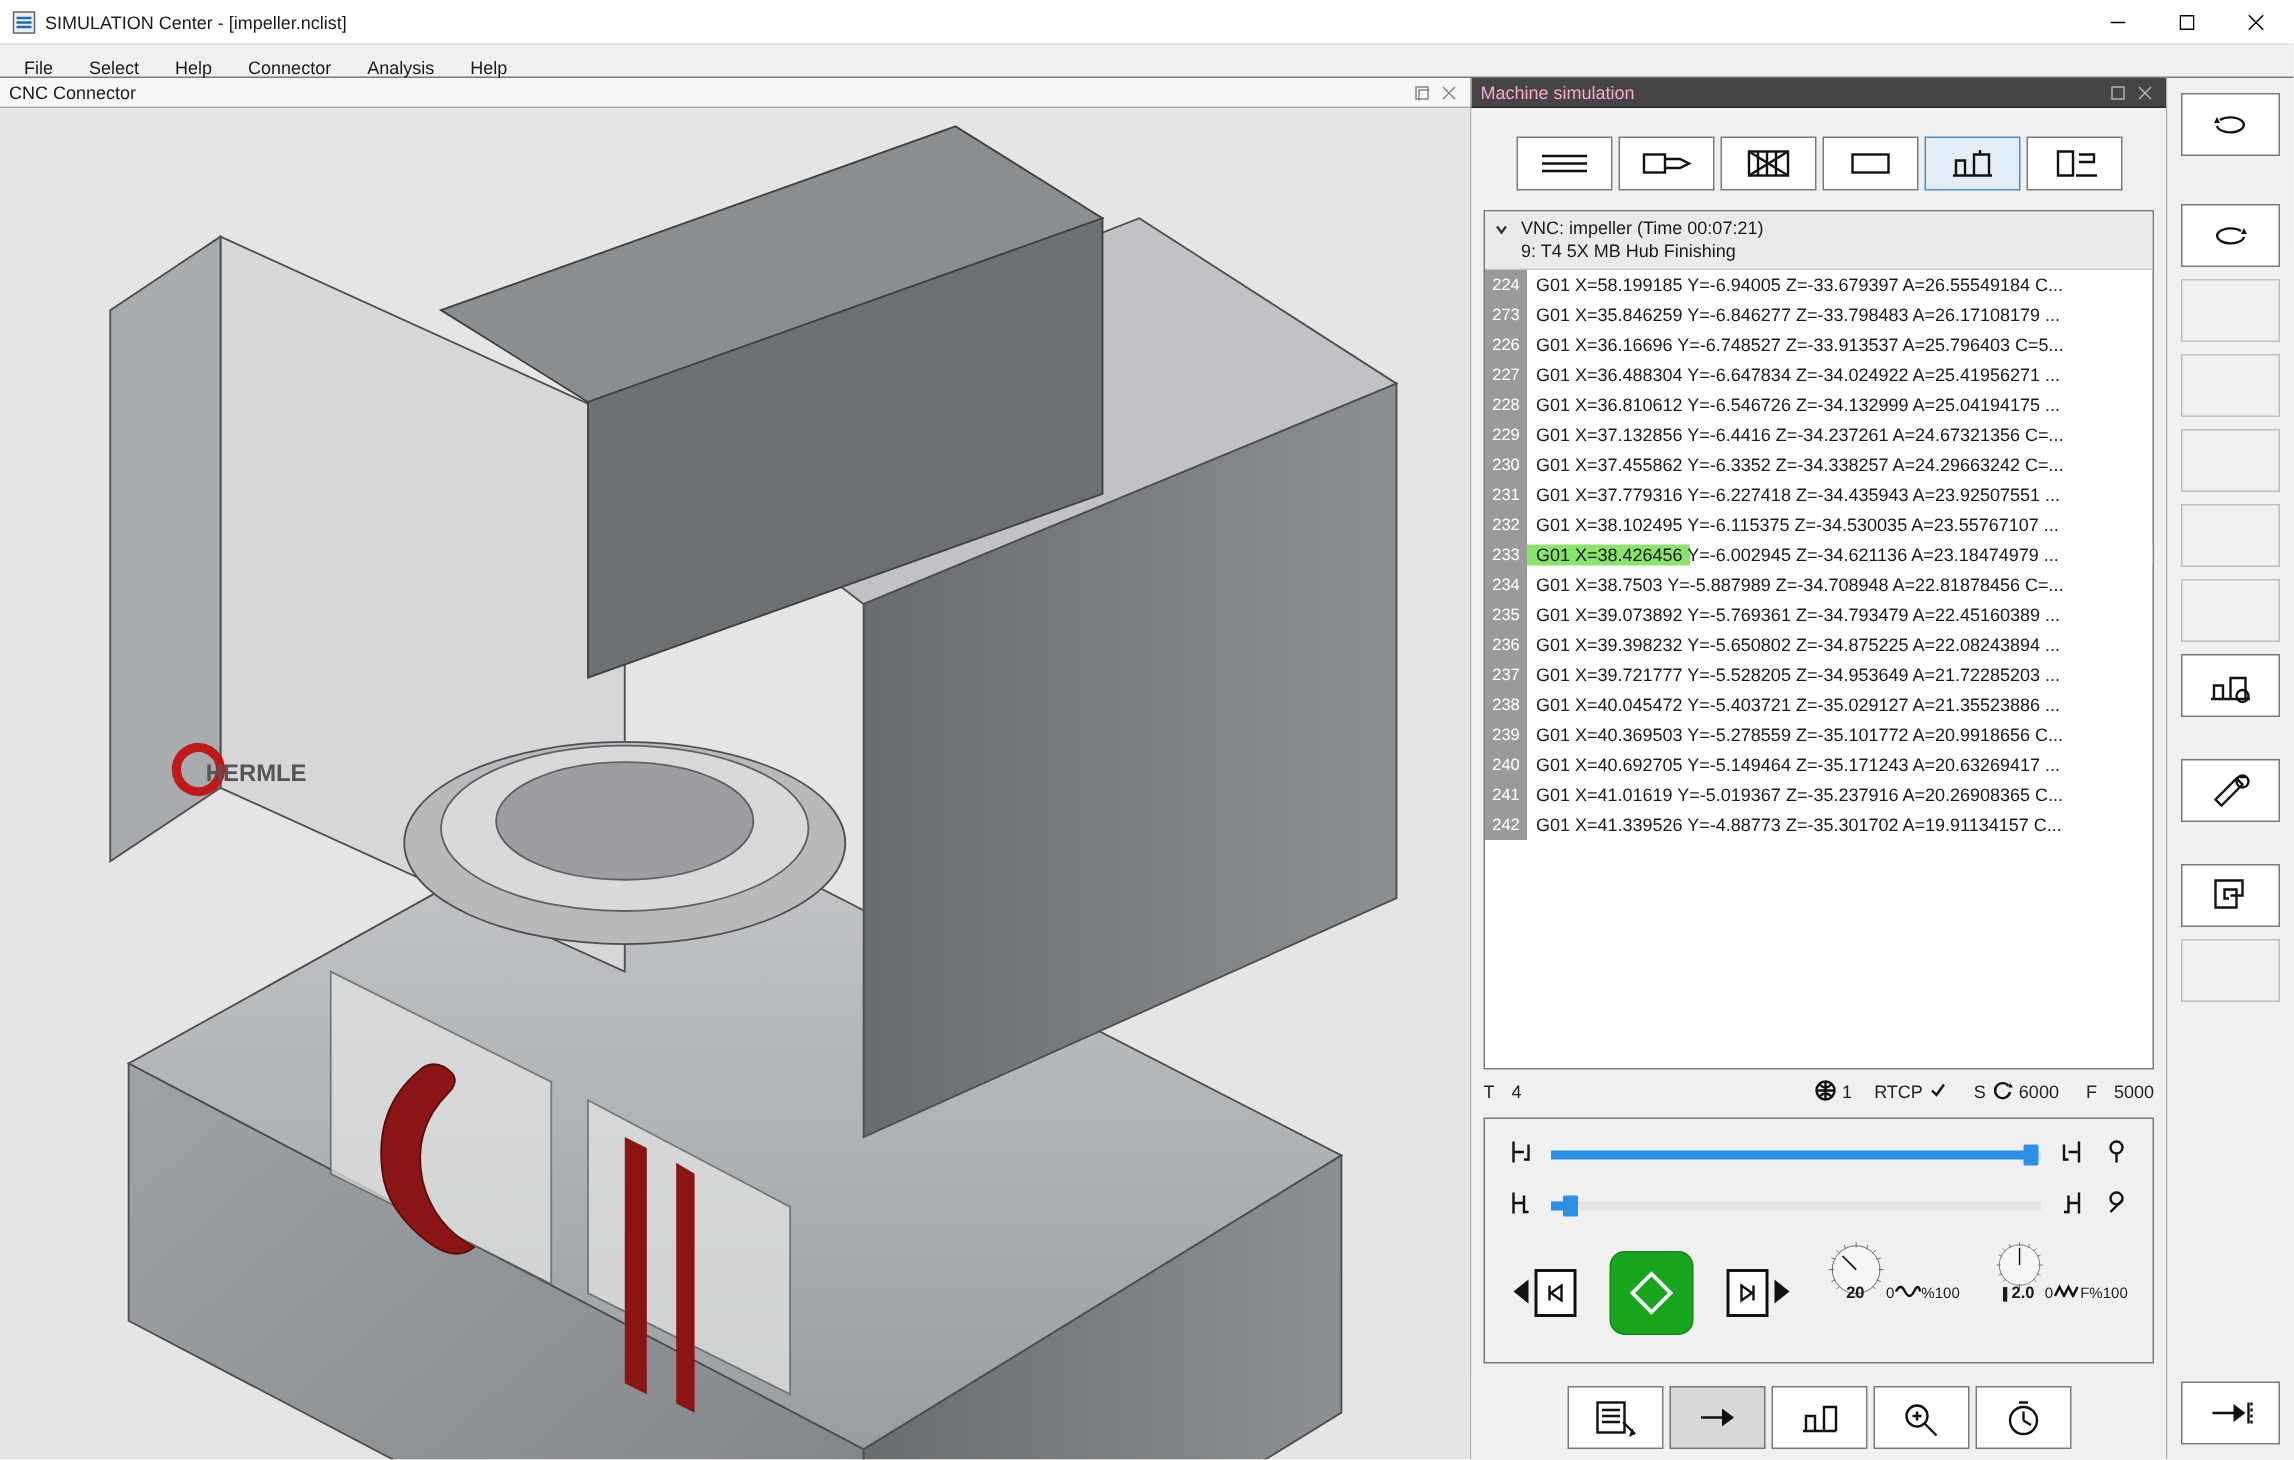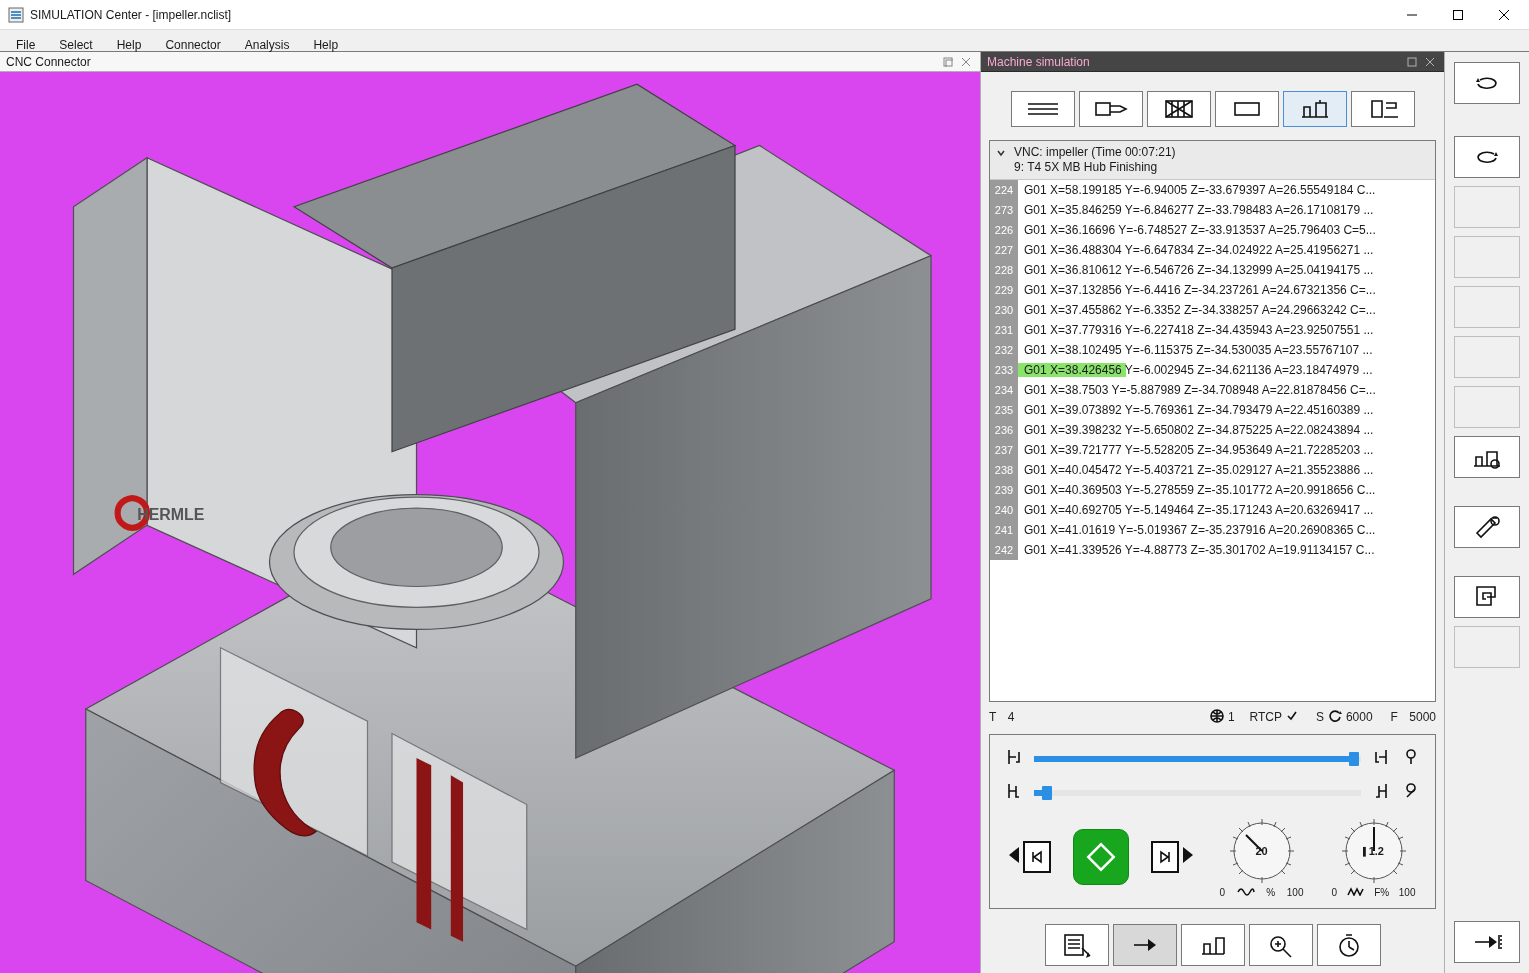--- a/index.html
+++ b/index.html
@@ -17,21 +17,21 @@
   .main{display:flex;height:calc(100% - 52px)}
   .left-pane{flex:1 1 auto;border-right:1px solid #b0b0b0;display:flex;flex-direction:column;min-width:400px}
   .right-pane{flex:0 0 548px;display:flex;flex-direction:row}
   
   .panel-hdr{height:20px;background:#f7f7f7;border-bottom:1px solid #b0b0b0;display:flex;align-items:center;padding:0 6px;font-size:12px}
   .panel-hdr.dark{background:#454545;color:#f9a8d4;border-bottom:1px solid #2a2a2a}
   .panel-hdr .sp{flex:1 1 auto}
   .panel-hdr .pbtn{width:16px;height:16px;margin-left:2px;display:flex;align-items:center;justify-content:center;opacity:.7}
   .panel-hdr.dark .pbtn{opacity:.8}
   
-  .viewport{flex:1 1 auto;position:relative;background:#d946ef;overflow:hidden}
+  .viewport{flex:1 1 auto;position:relative;background:#e5e5e5;overflow:hidden}
   .viewport svg{position:absolute;inset:0}
   
   .sim-body{flex:1 1 auto;display:flex;flex-direction:column;background:#f0f0f0;border-right:1px solid #b0b0b0}
   .sim-tools{flex:0 0 68px;display:flex;align-items:center;justify-content:center;gap:4px;padding:10px 6px 4px}
   .toolbtn{width:64px;height:36px;border:1px solid #7a7a7a;background:#fff;display:flex;align-items:center;justify-content:center}
   .toolbtn.active{background:#e3edf6;border-color:#4a90d9}
   .nc-wrap{flex:1 1 auto;margin:0 8px 4px 8px;border:1px solid #7a7a7a;background:#fff;display:flex;flex-direction:column;min-height:200px;overflow:hidden}
   .nc-head{padding:4px 8px 4px 24px;background:#eaeaea;border-bottom:1px solid #c8c8c8;display:flex;align-items:center;position:relative}
   .nc-head .chev{position:absolute;left:6px;top:6px}
   .nc-list{flex:1 1 auto;overflow-y:scroll;overflow-x:hidden;font-family:Arial,sans-serif;font-size:12px}
@@ -46,21 +46,21 @@
   .pb-row{display:flex;align-items:center;gap:10px;margin-bottom:14px}
   .pb-icon{width:20px;height:20px;display:flex;align-items:center;justify-content:center}
   .pb-track{flex:1 1 auto;height:10px;position:relative}
   .pb-track .bar{position:absolute;left:0;top:4px;height:6px;background:#e5e5e5;width:100%}
   .pb-track .fill{position:absolute;left:0;top:4px;height:6px;background:#2b8fe6}
   .pb-track .thumb{position:absolute;top:0;width:10px;height:14px;background:#2b8fe6;border-radius:1px}
   .pb-ctrl{display:flex;align-items:center;justify-content:center;gap:22px;margin-top:4px}
   .pb-ctrl .side{display:flex;align-items:center;justify-content:center;gap:0}
   .pb-btn{width:28px;height:32px;border:2px solid #111;background:#fff;display:flex;align-items:center;justify-content:center}
   .pb-play{width:56px;height:56px;border-radius:10px;background:#18a61e;display:flex;align-items:center;justify-content:center;border:1px solid #108a15}
-  .dial-wrap{display:flex;flex-direction:column;align-items:center;width:90px}
+  .dial-wrap{display:flex;flex-direction:row;align-items:center;width:90px}
   .dial{width:72px;height:72px;position:relative}
   .dial svg{position:absolute;inset:0}
   .dial .lab{position:absolute;inset:0;display:flex;align-items:center;justify-content:center;font-size:11px;font-weight:600}
   .dial-foot{display:flex;align-items:center;justify-content:space-between;width:84px;font-size:10px}
   
   .bottombar{height:56px;display:flex;align-items:center;justify-content:center;gap:4px;padding:6px 4px;background:#f0f0f0}
   .bigbtn{width:64px;height:42px;border:1px solid #7a7a7a;background:#fff;display:flex;align-items:center;justify-content:center}
   .bigbtn.pressed{background:#d8d8d8}
   
   .sidestrip{flex:0 0 84px;background:#f0f0f0;display:flex;flex-direction:column;align-items:center;padding:10px 6px;gap:8px}
@@ -479,21 +479,21 @@
                   <line x1="7" y1="50" x2="12" y2="48"></line>
                     <line x1="65" y1="50" x2="60" y2="48"></line>
                   <line x1="7" y1="22" x2="12" y2="24"></line>
                     <line x1="65" y1="22" x2="60" y2="24"></line>
                 </g>
                 <line x1="36" y1="36" x2="36" y2="12" stroke="#111" stroke-width="2"></line>
               </svg>
               <div class="lab">
                   <span style="font-size:8px">▌</span>
                   <br>
-                  <span>1.2</span>
+                  <span>2.0</span>
                 </div>
             </div>
             <div class="dial-foot">
               <span>0</span>
               <span><svg width="18" height="9">
                     <path d="M1 8l3-6 3 6 3-6 3 6 3-6" class="ic"></path>
                   </svg></span>
               <span><span>F</span><span>%</span></span>
               <span>100</span>
             </div>

